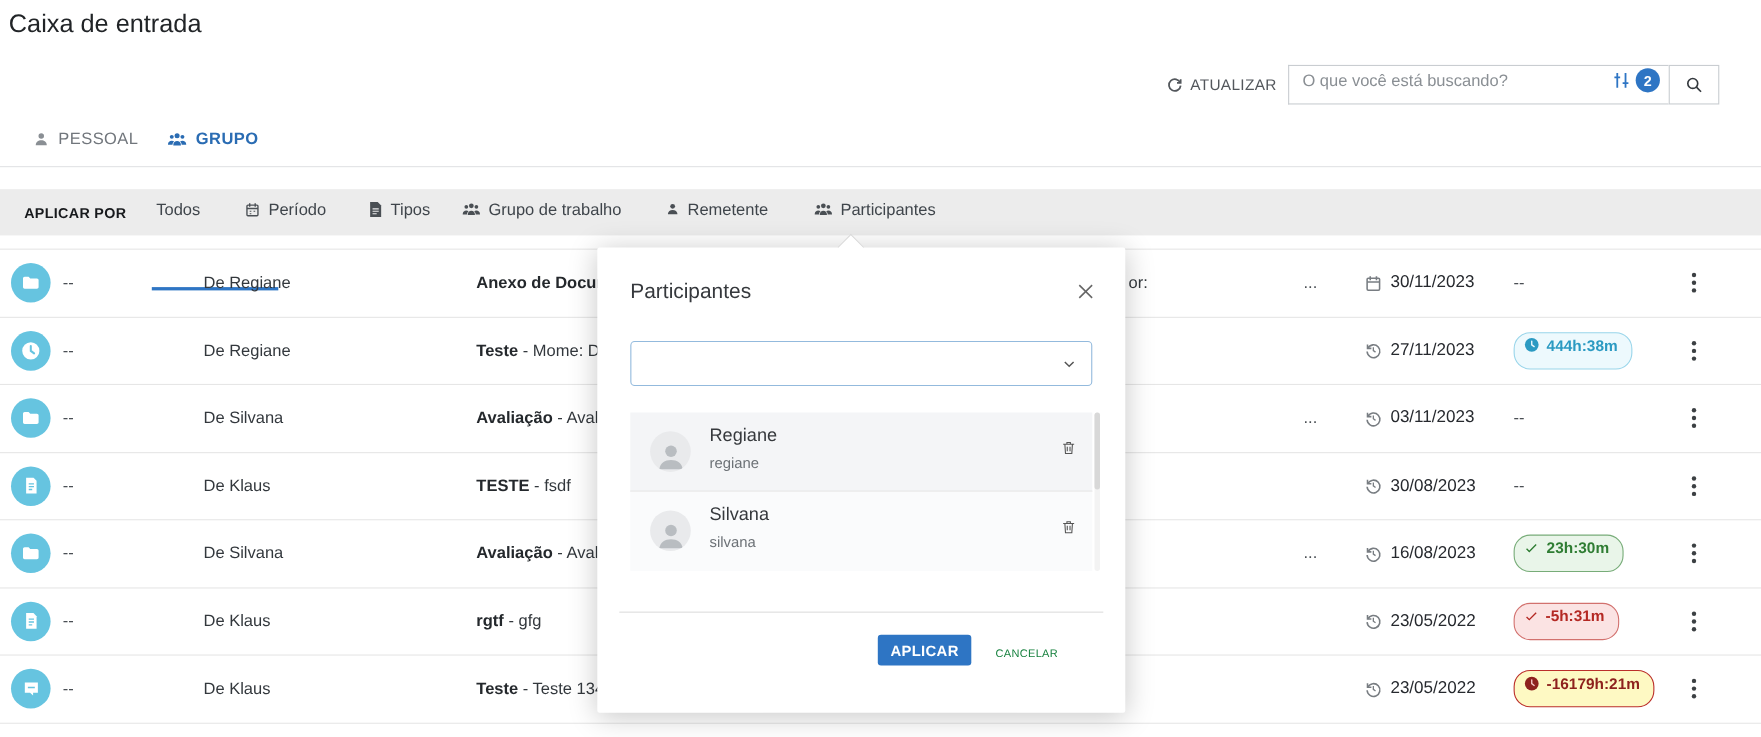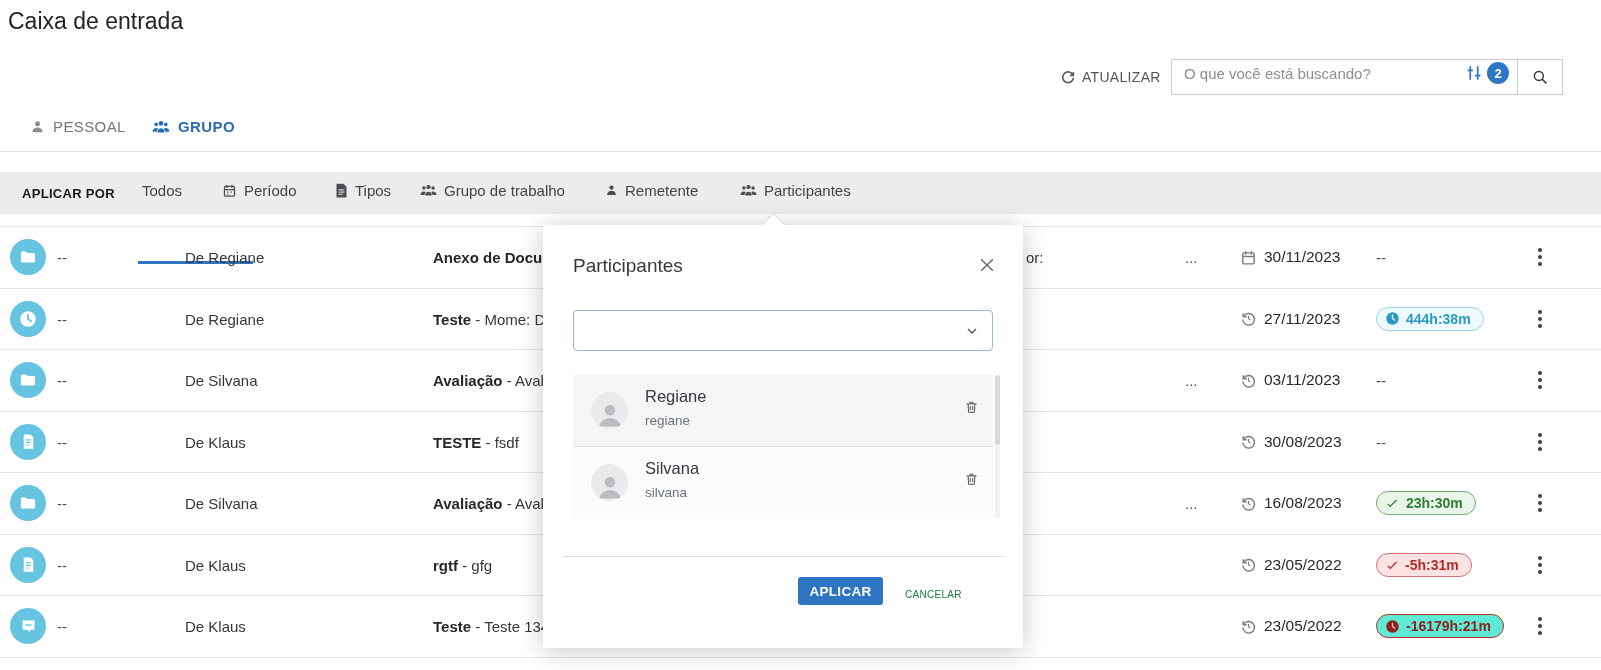--- a/index.html
+++ b/index.html
@@ -42,25 +42,25 @@
   .c-sender { left:185px; color:#33383d; font-size:15px; }
   .c-subject { left:433px; font-size:15px; color:#33383d; }
   .c-subject b { color:#24282c; font-weight:700; }
   .c-frag { left:1026px; color:#33383d; font-size:15px; }
   .c-ell { left:1185px; color:#4a4f54; font-size:15px; }
   .c-date { left:1240px; display:flex; align-items:center; gap:7px; color:#26292e; font-size:15.5px; }
   .c-status { left:1376px; }
   .c-kebab { left:1534px; display:flex; flex-direction:column; gap:3px; cursor:pointer; padding:4px; }
   .c-kebab i { width:4px; height:4px; border-radius:50%; background:#3c4043; }
 
-  .badge { display:inline-flex; align-items:center; gap:6px; padding:3px 12px 3px 8px; border-radius:15px; font-size:14px; font-weight:700; }
+  .badge { display:inline-flex; align-items:center; gap:6px; padding:3px 12px 13px 8px; border-radius:15px; font-size:14px; font-weight:700; }
   .badge.blue    { color:#2b9ac2; background:#edf9fd; border:1px solid #99d5ea; }
   .badge.green   { color:#2f7d33; background:#e9f5e9; border:1px solid #77ac78;gap:7px; }
   .badge.red     { color:#b42823; background:#fbe3e3; border:1px solid #d2716e; }
-  .badge.darkred { color:#8e211d; background:#5eead4; border:1px solid #bb2f2a; }
+  .badge.darkred { color:#8e211d; background:#fef9c3; border:1px solid #bb2f2a; }
   .status-dash { color:#4a4f54; font-size:15px; }
 
   
   .modal { position:absolute; left:543px; top:225px; width:480px; height:423px; background:#fff; border-radius:2px;
            box-shadow:0 3px 26px rgba(0,0,0,.22); z-index:10; }
   .modal-arrow { position:absolute; left:222px; top:-9px; width:17px; height:17px; background:#fff; transform:rotate(45deg);
                  border-left:1px solid #d8d8d8; border-top:1px solid #d8d8d8; }
   .modal-title { position:absolute; left:30px; top:30px; font-size:19px; color:#36393d; }
   .modal-close { position:absolute; right:22px; top:28px; width:24px; height:24px; background:none; border:none; cursor:pointer; }
   .modal-select { position:absolute; left:30px; top:85px; width:420px; height:41px; border:1.5px solid #93badd; border-radius:4px;

